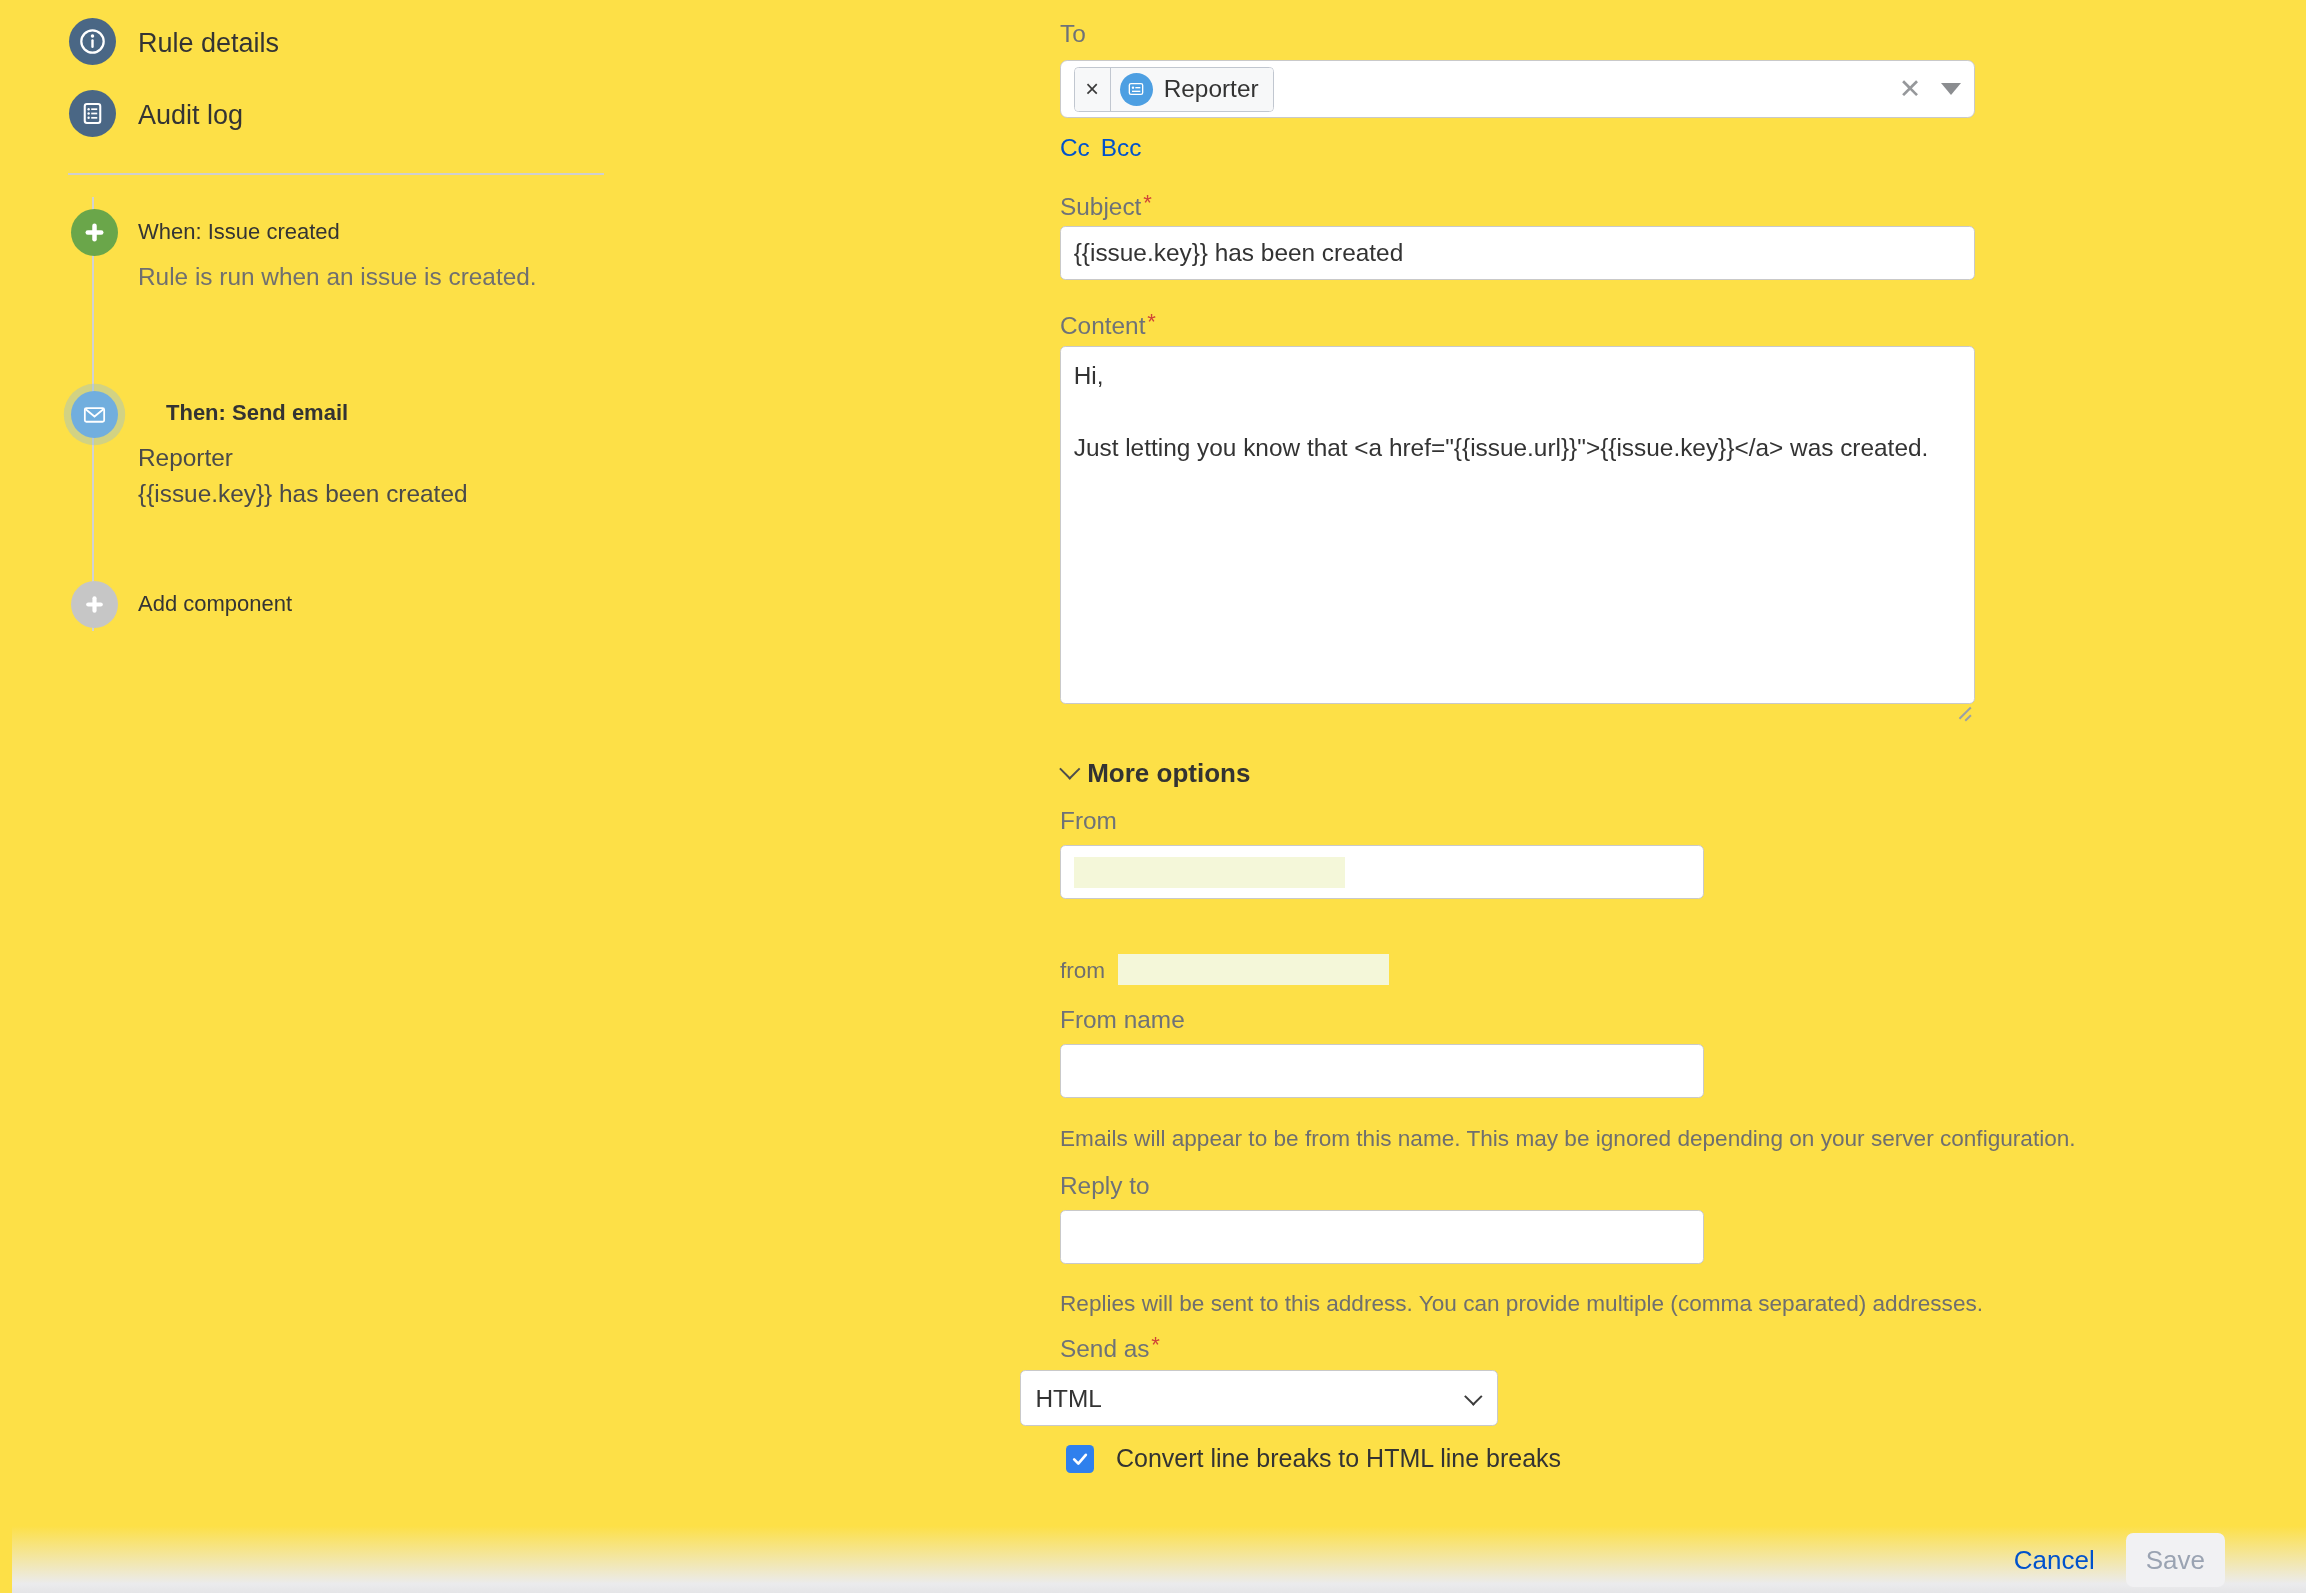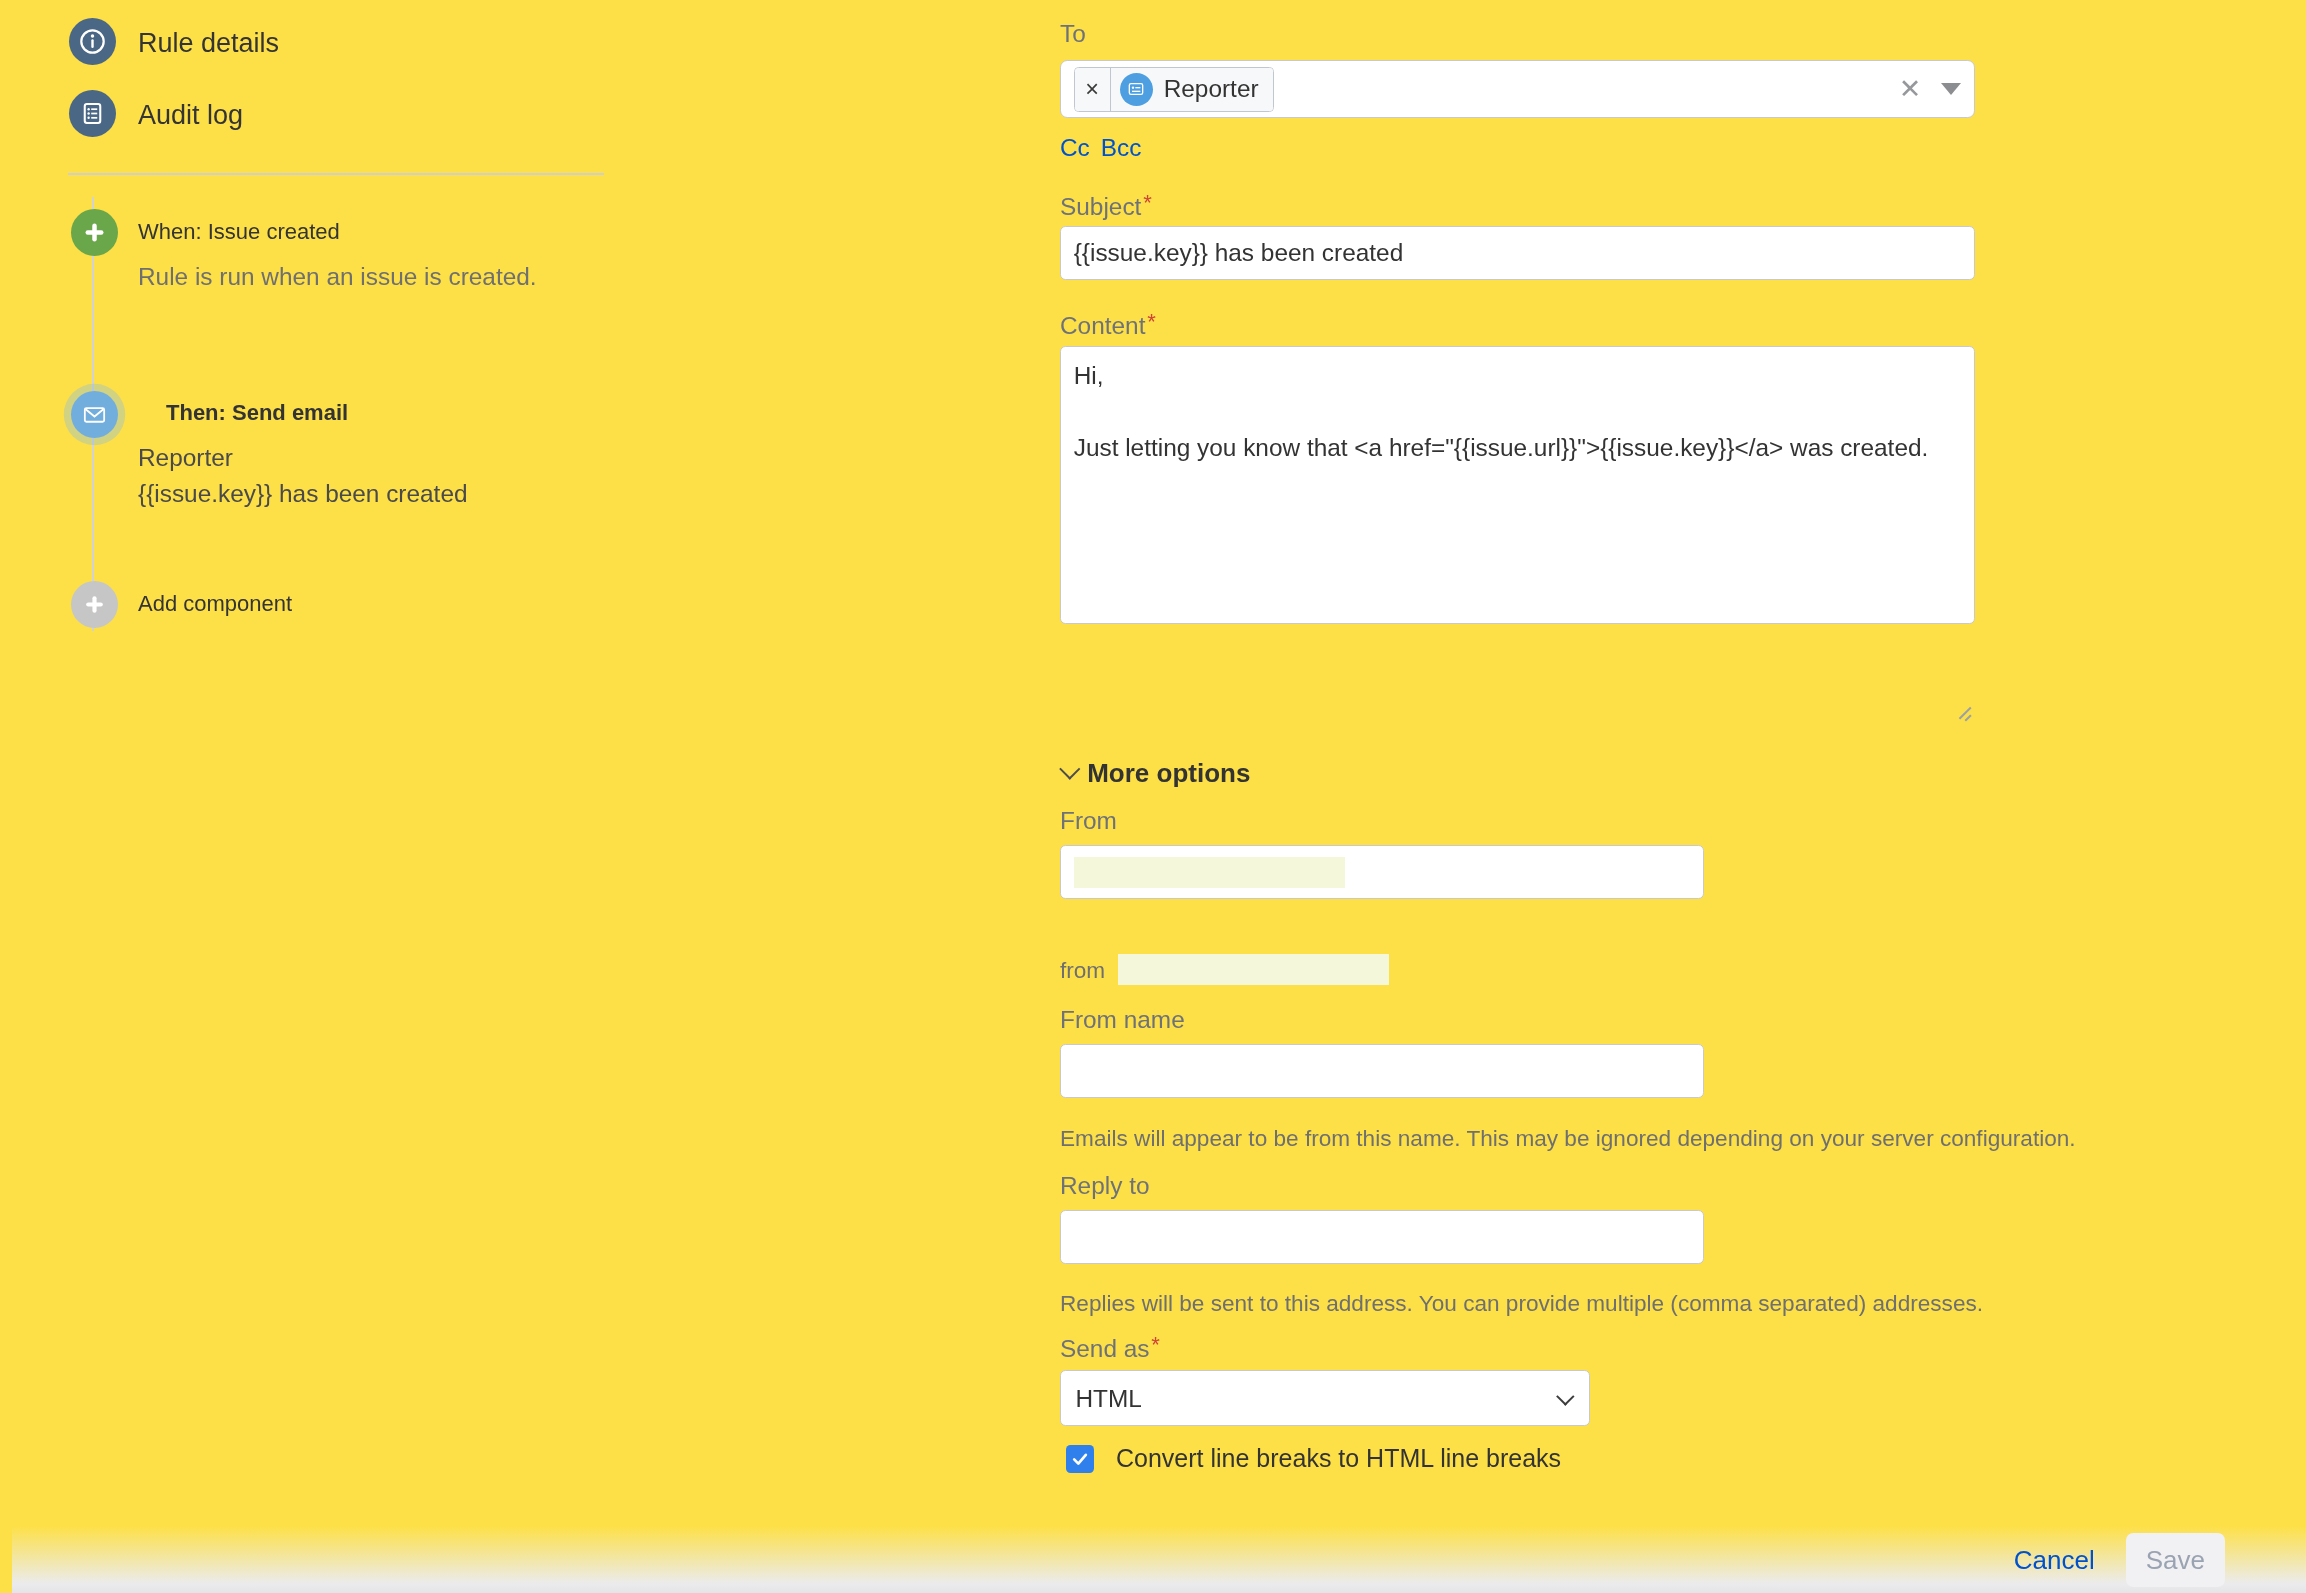--- a/index.html
+++ b/index.html
@@ -46,39 +46,39 @@
   .caret-down { width:0; height:0; border-left:10px solid transparent; border-right:10px solid transparent;
     border-top:12.7px solid #8b8d90; cursor:pointer; }
 
   .ccbcc { position:absolute; left:1060px; top:134px; display:flex; gap:11px; }
   .ccbcc a { color:#0052cc; font-size:24.4px; text-decoration:none; cursor:pointer; }
 
   .tinput { position:absolute; left:1060px; height:54px; border:1.8px solid #c9c9c9; border-radius:5.4px;
     font-family:inherit; font-size:24.4px; color:#333; padding:0 12.7px; background:#fff; outline:none; }
   .w-wide { width:915px; } .w-mid { width:644px; }
 
-  .tarea { position:absolute; left:1060px; top:346px; width:915px; height:278px;
+  .tarea { position:absolute; left:1060px; top:346px; width:915px; height:358px;
     border:1.8px solid #c9c9c9; border-radius:5.4px; font-family:inherit; font-size:24.4px; line-height:36px;
     color:#333; padding:11px 12.7px; resize:none; outline:none; overflow:hidden; }
   .resize-handle { position:absolute; left:1956px; top:704px; width:18px; height:18px; cursor:nwse-resize; }
   .resize-handle::before, .resize-handle::after { content:""; position:absolute; background:#9aa0a6;
     height:1.8px; transform:rotate(-45deg); }
   .resize-handle::before { width:16.3px; left:0.9px; top:8.1px; }
   .resize-handle::after  { width:8.1px;  left:8.1px; top:12.7px; }
 
   .more-opt { position:absolute; left:1060px; top:758px; display:flex; align-items:center; gap:12.7px; cursor:pointer; }
   .chev-v { width:14.5px; height:14.5px; border-right:2.7px solid #4d4d4d; border-bottom:2.7px solid #4d4d4d;
     transform:rotate(45deg) translateY(-3.6px); margin-top:-5.4px; }
   .more-opt-label { font-size:26px; font-weight:bold; color:#333; }
 
   .redact { display:inline-block; width:271px; height:31px; background:#f4f7d9; vertical-align:-7.2px; }
 
   .helper { position:absolute; left:1060px; width:1230px; font-size:22.6px; line-height:37px; color:#6f6f6f; }
 
-  .selectbox { position:absolute; left:1060px; top:1370px; width:530px; height:56px; }
+  .selectbox { position:absolute; left:1020px; top:1370px; width:478px; height:56px; }
   .selectbox select { width:100%; height:100%; border:1.8px solid #c9c9c9; border-radius:5.4px;
     font-family:inherit; font-size:24.4px; color:#333; padding:0 14.5px; background:#fff;
     -webkit-appearance:none; appearance:none; outline:none; }
   .sel-chev { position:absolute; right:18px; top:20px; width:12.7px; height:12.7px; pointer-events:none;
     border-right:2.7px solid #3c3c3c; border-bottom:2.7px solid #3c3c3c; transform:rotate(45deg); }
 
   .chk-row { position:absolute; left:1066px; top:1444px; display:flex; align-items:center; gap:22px; }
   .chk { width:28px; height:28px; border-radius:4.5px; background:#2f80ed; display:flex;
     align-items:center; justify-content:center; cursor:pointer; }
   .chk svg { display:block; }

